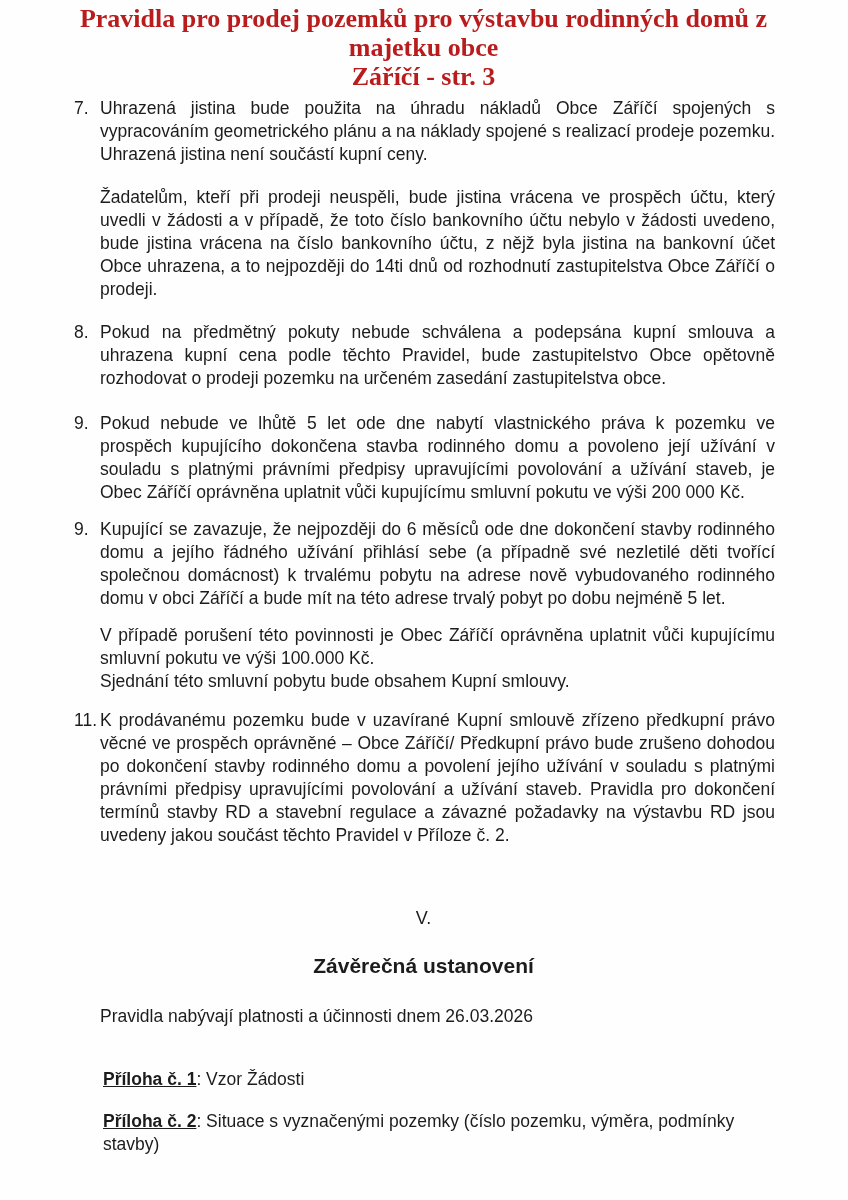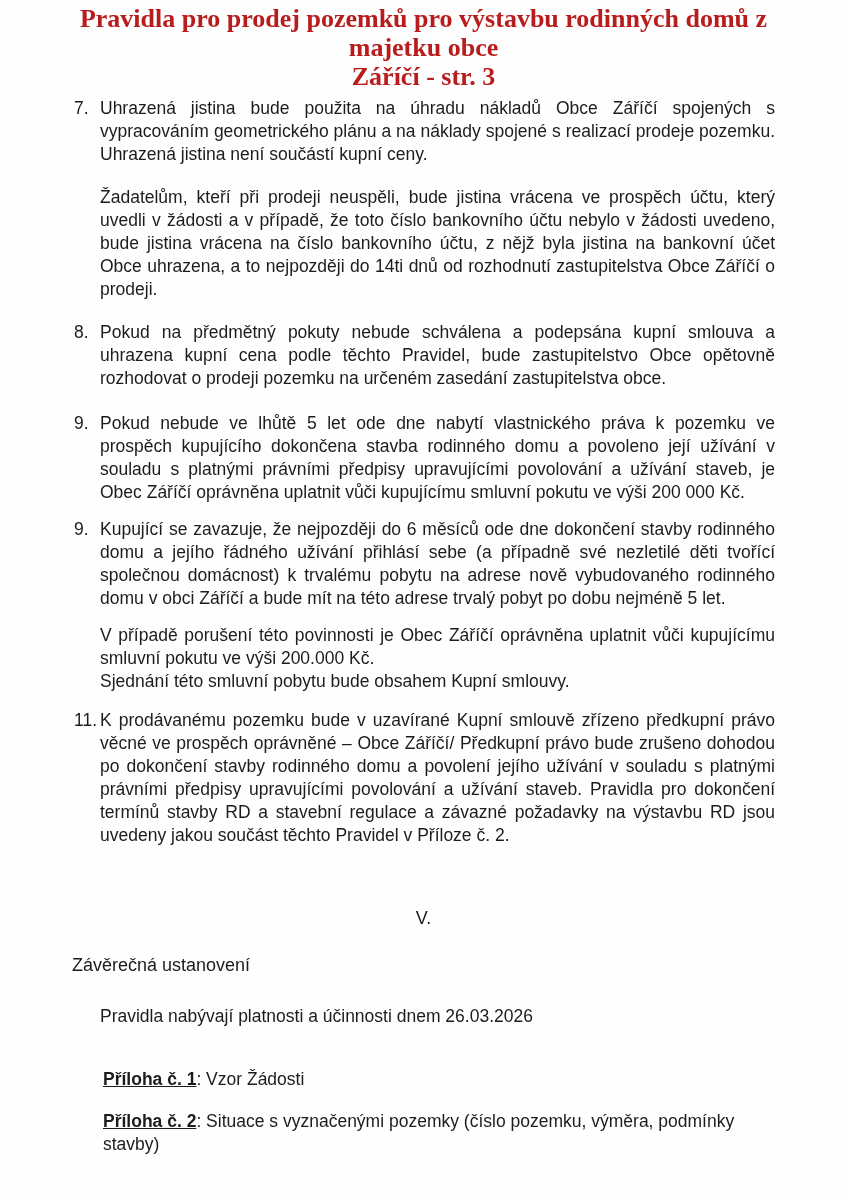--- a/index.html
+++ b/index.html
@@ -54,23 +54,24 @@
   .mt20 { margin-top: 20px; }
   .mt22 { margin-top: 22px; }
   .section-numeral {
     margin-top: 60px;
     text-align: center;
     font-size: 18px;
     line-height: 23px;
   }
   .section-heading {
     margin-top: 24px;
-    font-size: 18px;
+    text-align: center;
+    font-size: 21px;
     line-height: 23px;
-    font-weight: normal;
+    font-weight: bold;
   }
   .effective-line {
     margin: 28px 0 0 28px;
     line-height: 23px;
   }
   .attachments { margin-top: 40px; }
   .attach {
     margin: 0 0 0 31px;
     line-height: 23px;
   }
@@ -106,21 +107,21 @@
     <div class="item mt22">
       <span class="num">9.</span>
       <span>Pokud nebude ve lhůtě 5 let ode dne nabytí vlastnického práva k pozemku ve prospěch kupujícího dokončena stavba rodinného domu a povoleno její užívání v souladu s platnými právními předpisy upravujícími povolování a užívání staveb, je Obec Záříčí oprávněna uplatnit vůči kupujícímu smluvní pokutu ve výši 200 000 Kč.</span>
     </div>
 
     <div class="item mt14">
       <span class="num">9.</span>
       <span>Kupující se zavazuje, že nejpozději do 6 měsíců ode dne dokončení stavby rodinného domu a jejího řádného užívání přihlásí sebe (a případně své nezletilé děti tvořící společnou domácnost) k trvalému pobytu na adrese nově vybudovaného rodinného domu v obci Záříčí a bude mít na této adrese trvalý pobyt po dobu nejméně 5 let.</span>
     </div>
 
-    <div class="subpara mt14">V případě porušení této povinnosti je Obec Záříčí oprávněna uplatnit vůči kupujícímu smluvní pokutu ve výši 200.000 Kč.</div>
+    <div class="subpara mt14">V případě porušení této povinnosti je Obec Záříčí oprávněna uplatnit vůči kupujícímu smluvní pokutu ve výši 100.000 Kč.</div>
     <div class="subpara tight">Sjednání této smluvní pobytu bude obsahem Kupní smlouvy.</div>
 
     <div class="item mt16">
       <span class="num">11.</span>
       <span>K prodávanému pozemku bude v uzavírané Kupní smlouvě zřízeno předkupní právo věcné ve prospěch oprávněné – Obce Záříčí/ Předkupní právo bude zrušeno dohodou po dokončení stavby rodinného domu a povolení jejího užívání v souladu s platnými právními předpisy upravujícími povolování a užívání staveb. Pravidla pro dokončení termínů stavby RD a stavební regulace a závazné požadavky na výstavbu RD jsou uvedeny jakou součást těchto Pravidel v Příloze č. 2.</span>
     </div>
 
     <div class="section-numeral">V.</div>
 
     <div class="section-heading">Závěrečná ustanovení</div>

